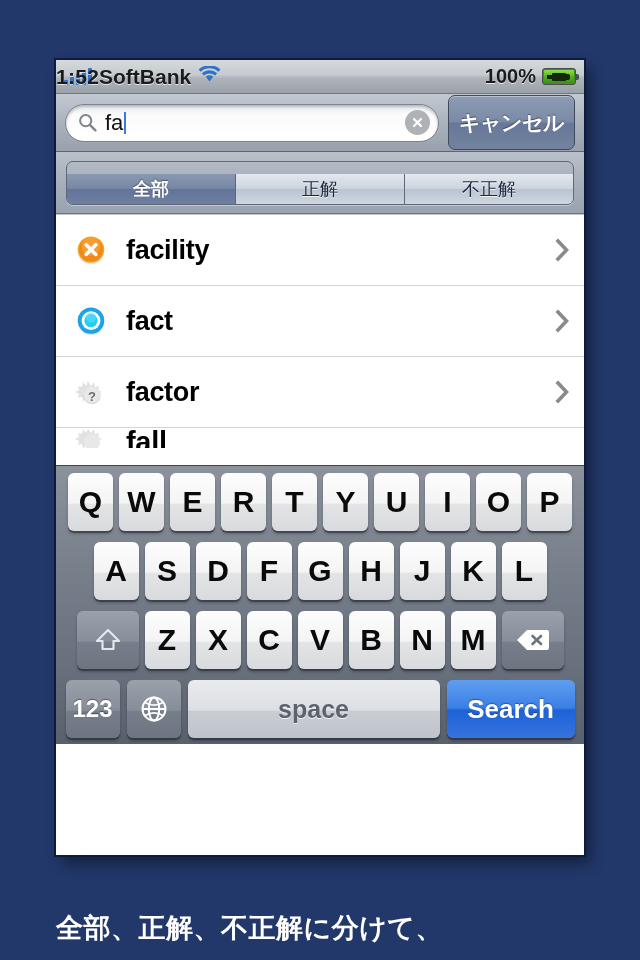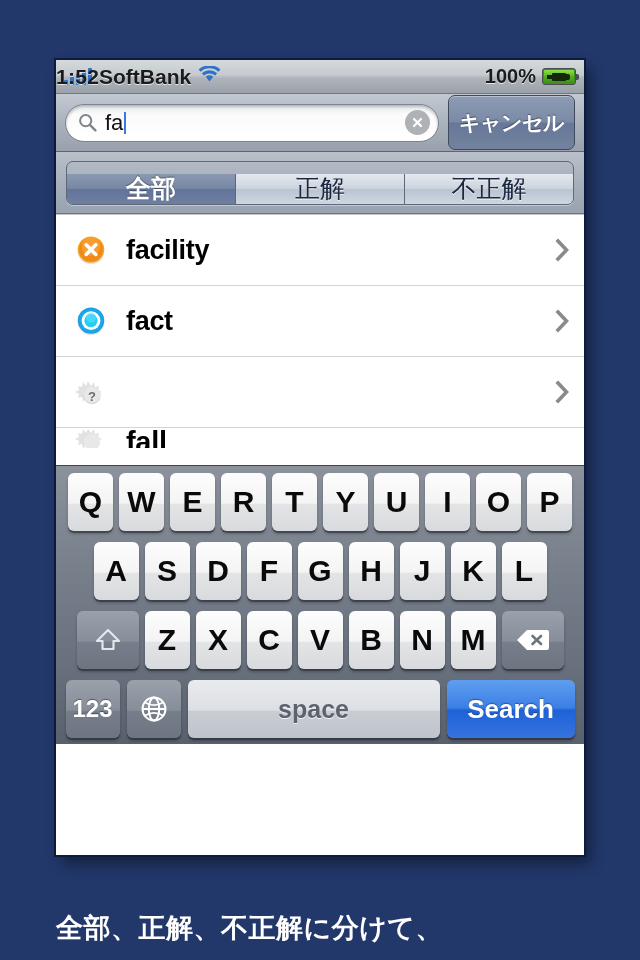--- a/index.html
+++ b/index.html
@@ -195,21 +195,21 @@
     width: 100%;
     height: 42px;
     border-radius: 7px;
     border: 1px solid #5f6878;
     overflow: hidden;
     box-shadow: 0 1px 0 rgba(255,255,255,0.4);
   }
   .seg {
     flex: 1;
     display: flex; align-items: center; justify-content: center;
-    font-size: 25px;
+    font-size: 18px;
     border-right: 1px solid #5f6878;
     box-sizing: border-box;
     margin-top: 12px;
   }
   .seg:last-child { border-right: none; }
   .seg.inactive {
     background: linear-gradient(to bottom, #e3e8ee 0%, #ccd4de 48%, #bac4d1 52%, #cfd6e0 100%);
     color: #1c2840;
     text-shadow: 0 1px 0 rgba(255,255,255,0.8);
   }
@@ -439,20 +439,21 @@
 
     <div class="row">
       <span class="row-icon">
         <svg width="32" height="32" viewBox="0 0 32 32">
           <path d="M8 6 l3 4 l2 -5 l3 5 l3 -4 l1 5 l4 -1 l-1 4 l4 2 l-4 2 l1 4 l-4 -1 l-1 5 l-3 -4 l-3 5 l-2 -5 l-3 4 l-1 -5 l-4 1 l1 -4 l-4 -2 l4 -2 l-1 -4 l4 1 Z" fill="#e2e2e2"></path>
           <circle cx="17" cy="19.5" r="8.6" fill="#d0d0d0"></circle>
           <circle cx="17" cy="19" r="8.2" fill="#e8e8e8"></circle>
           <text x="17" y="24.6" font-family="Liberation Sans, sans-serif" font-size="13" font-weight="bold" fill="#6d6d6d" text-anchor="middle">?</text>
         </svg>
       </span>
+      <span class="row-label">factor</span>
       <span class="chevron">
         <svg viewBox="0 0 15 24">
             <polyline points="3,3 11.5,12 3,21" fill="none" stroke="#8a8a8a" stroke-width="3.6" stroke-linecap="square"></polyline>
           </svg>
       </span>
     </div>
 
     <div class="row partial">
       <span class="row-icon">
         <svg width="32" height="32" viewBox="0 0 32 32">

